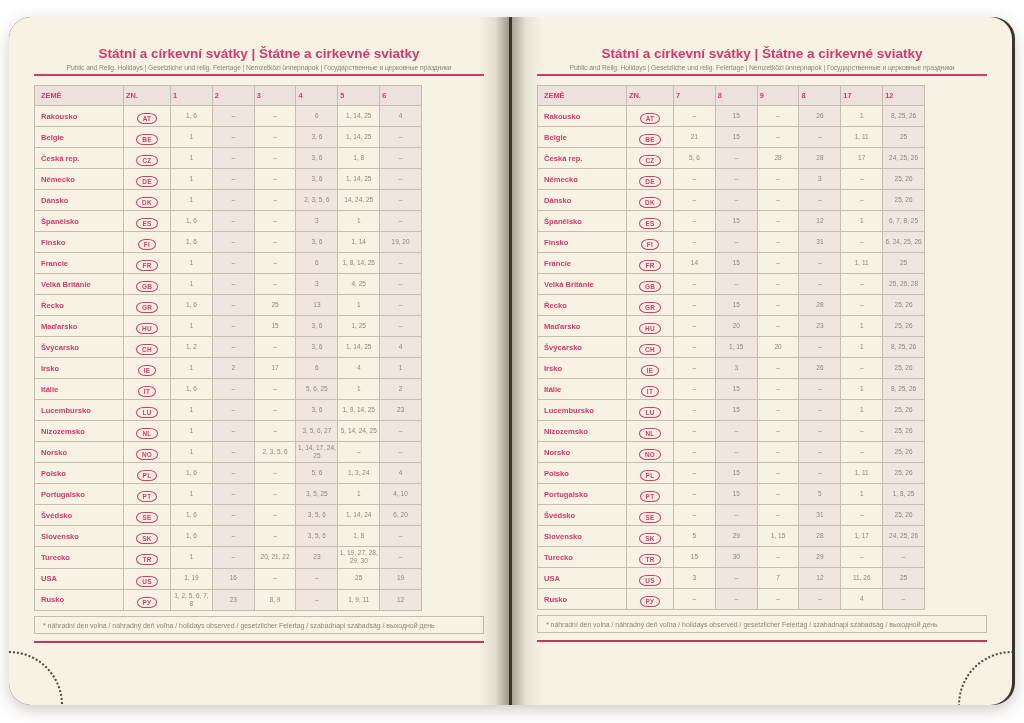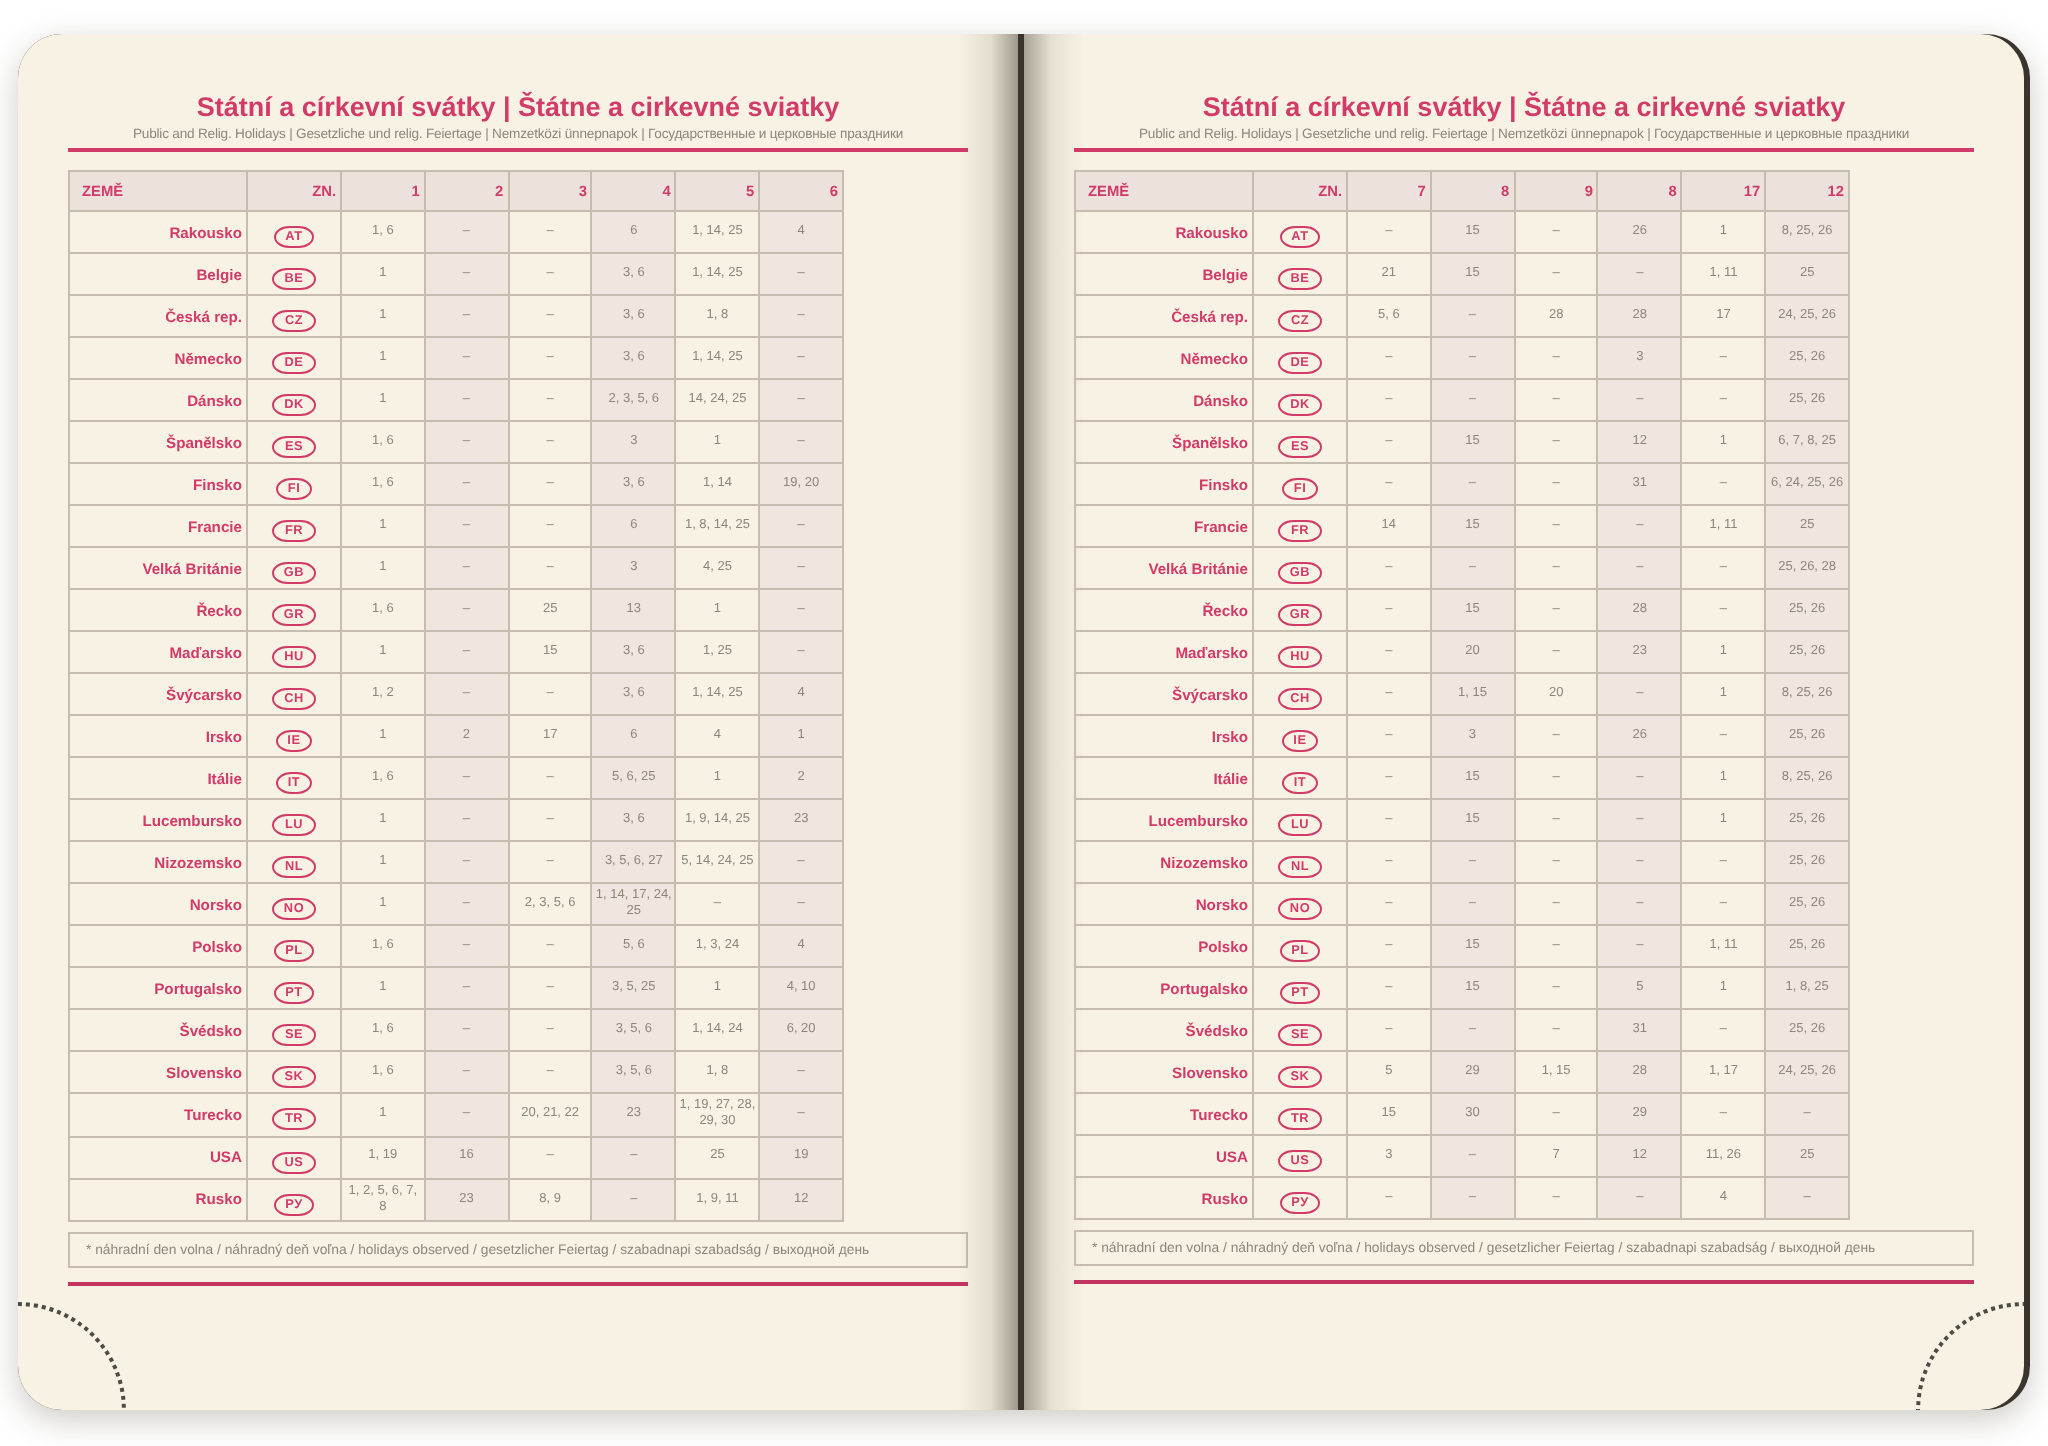--- a/index.html
+++ b/index.html
@@ -43,26 +43,26 @@
   }
   .title-rule{height:2px;background:#d23a68;margin-top:3px;}
   table.holidays{
     table-layout:fixed;width:388px;border-collapse:collapse;margin-top:9px;
   }
   table.holidays th, table.holidays td{
     border:1px solid #c6bcb0;
   }
   table.holidays th{
     background:#ece2db;color:#d23a68;font-weight:bold;
-    font-size:7.4px;height:19px;text-align:right;padding:0 2px;
+    font-size:7.4px;height:19px;text-align:left;padding:0 2px;
   }
   table.holidays th.c-country{text-align:left;padding-left:6px;}
   td.country{
     font-size:7.6px;font-weight:bold;color:#d23a68;
-    text-align:right;padding:2px 2px 2px 6px;height:16px;
+    text-align:left;padding:2px 2px 2px 6px;height:16px;
   }
   td.code{text-align:center;padding:1px;}
   .code-oval{
     display:inline-block;border:1px solid #d23a68;color:#d23a68;
     border-radius:9px / 6.5px;padding:0 5px;
     font-size:6.4px;font-weight:bold;line-height:9px;letter-spacing:.3px;
   }
   td.val{
     font-size:6.5px;color:#8d877b;text-align:center;
     padding:2px 1px;line-height:1.25;

